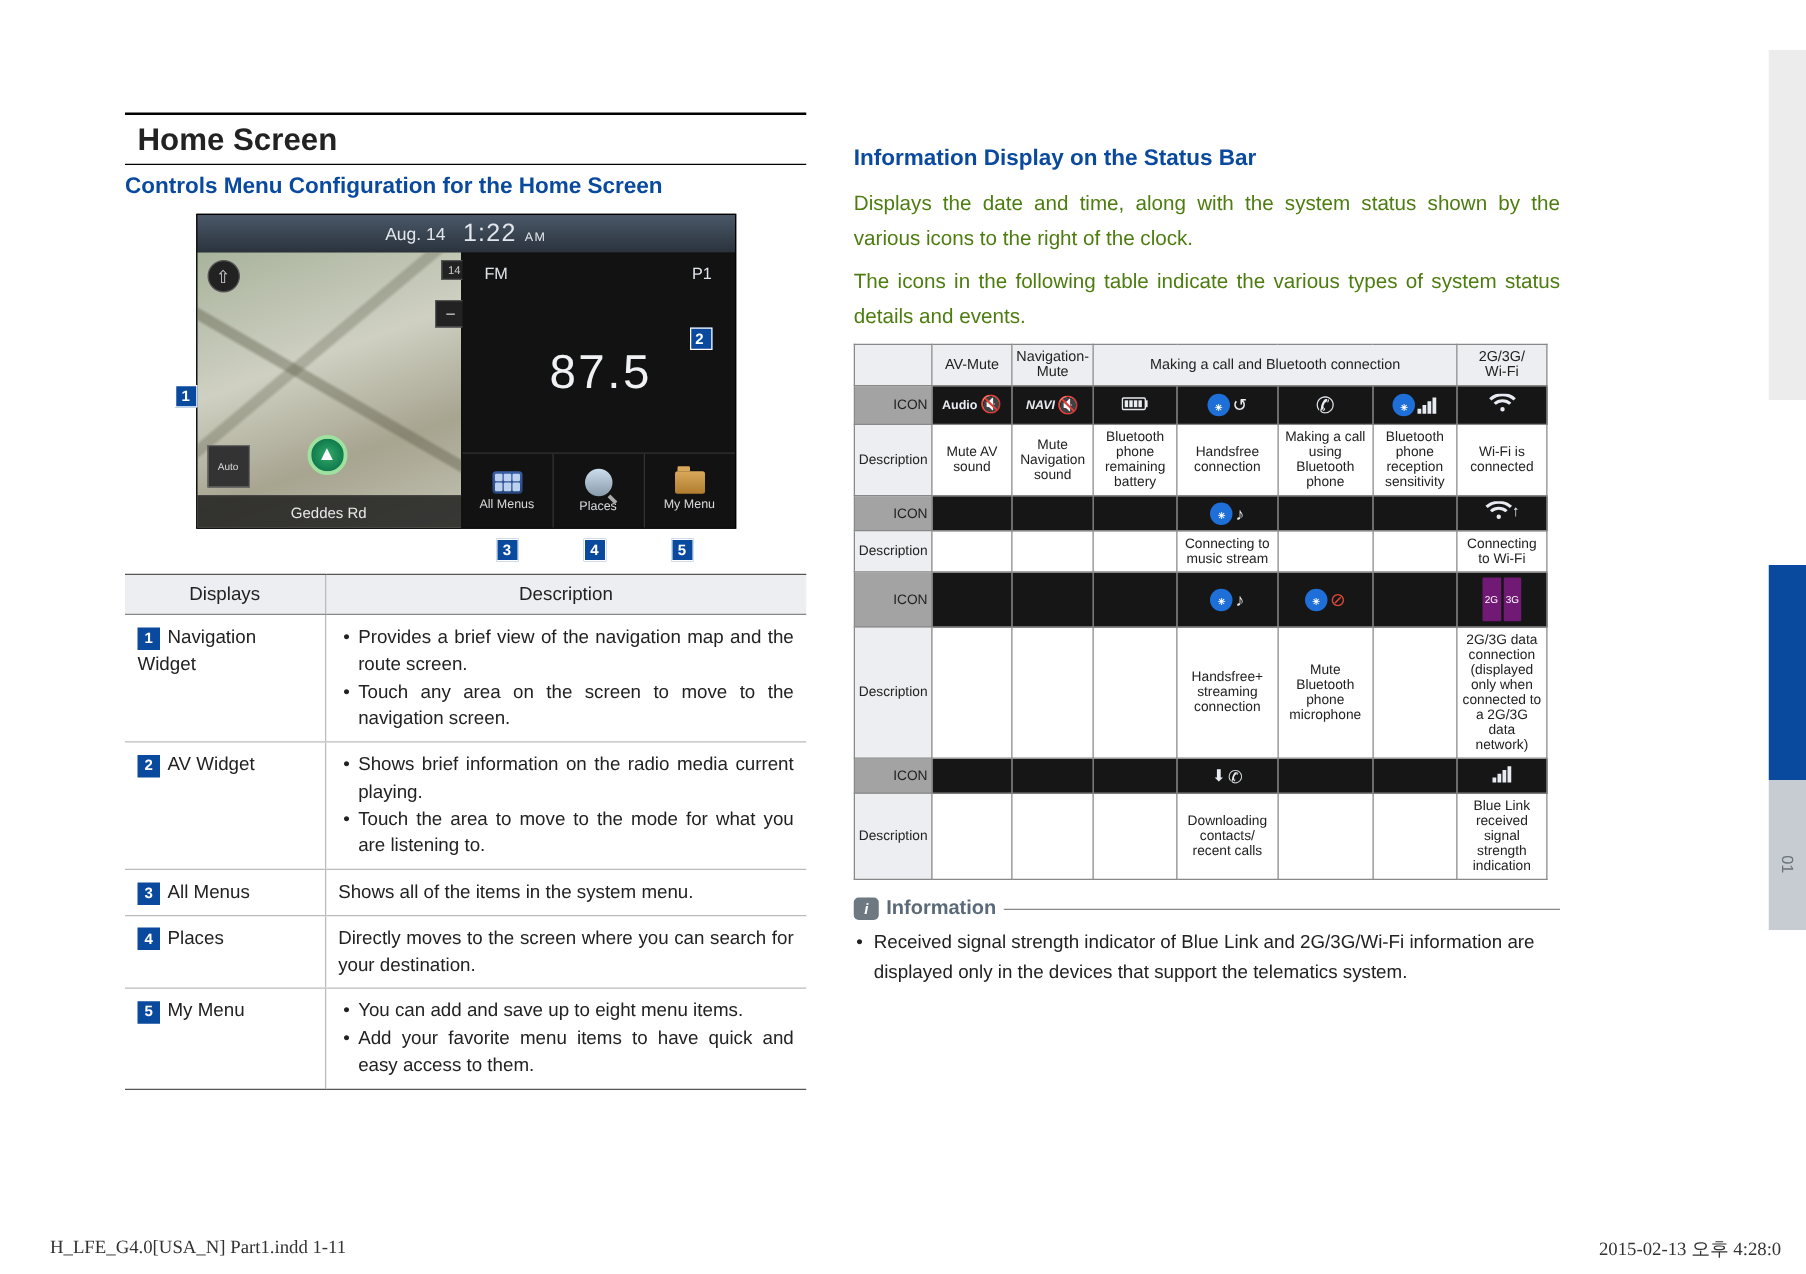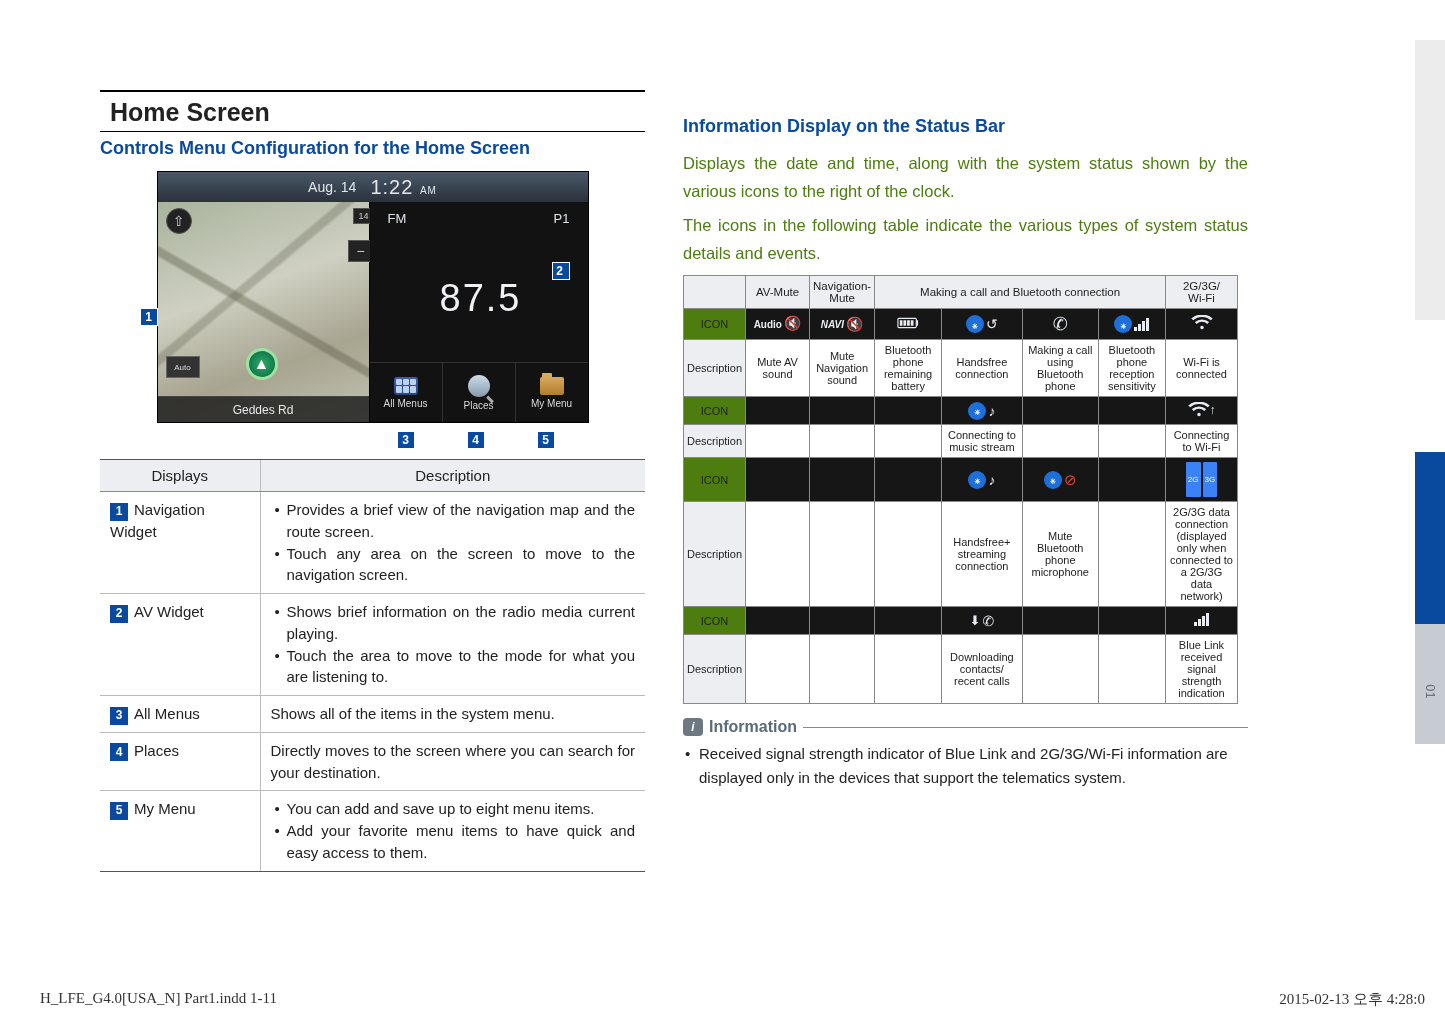--- a/index.html
+++ b/index.html
@@ -81,21 +81,21 @@
   }
   .shot-map .compass {
     position:absolute; top:6px; left:8px;
     width:26px; height:26px; border-radius:50%;
     background:#222; border:1px solid #555;
     display:flex; align-items:center; justify-content:center;
     color:#ccc; font-size:14px;
   }
   .shot-map .auto-btn{
     position:absolute; left:8px; top:154px;
-    width:34px; height:22px; background:#333;
+    width:34px; height:34px; background:#333;
     border:1px solid #666; font-size:8px;
     display:flex;align-items:center;justify-content:center;
     color:#ddd;
   }
   .shot-map .arrow{
     position:absolute; left:88px; top:146px;
     width:32px;height:32px;border-radius:50%;
     background:radial-gradient(#3a6,#064); border:3px solid #9fe19f;
     display:flex;align-items:center;justify-content:center;
     color:#fff;
@@ -201,30 +201,30 @@
   }
   .icon-table th, .icon-table td{
     border:1px solid #888;
     text-align:center;
     padding:4px 3px;
     vertical-align:middle;
   }
   .icon-table th{ background:#eceef1; font-weight:normal; font-size:11.5px;}
   .icon-table td.lbl{ background:#eceef1; font-size:11px; width:62px;}
   .icon-row td{ background:#161616; height:28px; color:#eee;}
-  .icon-row td.lbl{ background:#4d7c0f; color:#222;}
+  .icon-row td.lbl{ background:#a3a3a3; color:#222;text-align:right;}
   .ic{ display:inline-flex; align-items:center; justify-content:center; gap:2px; font-size:14px; color:#e8ecf2;}
   .ic svg{ width:22px; height:16px;}
   .bt-circle{ width:18px;height:18px;border-radius:50%;background:#1e6fd8;display:inline-flex;align-items:center;justify-content:center;color:#fff;font-size:11px;}
   .wifi-svg{width:24px;height:18px;}
   .bars{display:inline-flex;align-items:flex-end;gap:1px;}
   .bars span{width:3px;background:#e8ecf2;}
   .bars span:nth-child(1){height:4px;} .bars span:nth-child(2){height:7px;}
   .bars span:nth-child(3){height:10px;} .bars span:nth-child(4){height:13px;}
-  .mini-badge{font-size:8px;background:#3b82f6;color:#fff;padding:13px 2px;border-radius:1px;}
+  .mini-badge{font-size:8px;background:#701a75;color:#fff;padding:13px 2px;border-radius:1px;}
 
   
   .info-head{ display:flex; align-items:center; gap:6px; margin-top:14px;}
   .info-head .irule{ flex:1; border-top:1px solid #888;}
   .info-badge{ width:20px;height:18px;border-radius:4px;background:#6e7880;color:#fff;font-size:12px;font-style:italic;display:inline-flex;align-items:center;justify-content:center;font-weight:bold;}
   .info-title{ color:#5a6a78; font-weight:bold; font-size:16px;}
   .info-body{ font-size:15px; line-height:1.6; margin-top:6px;}
   .info-body li{position:relative;padding-left:16px;list-style:none;}
   .info-body li::before{content:"•";position:absolute;left:2px;}
 

